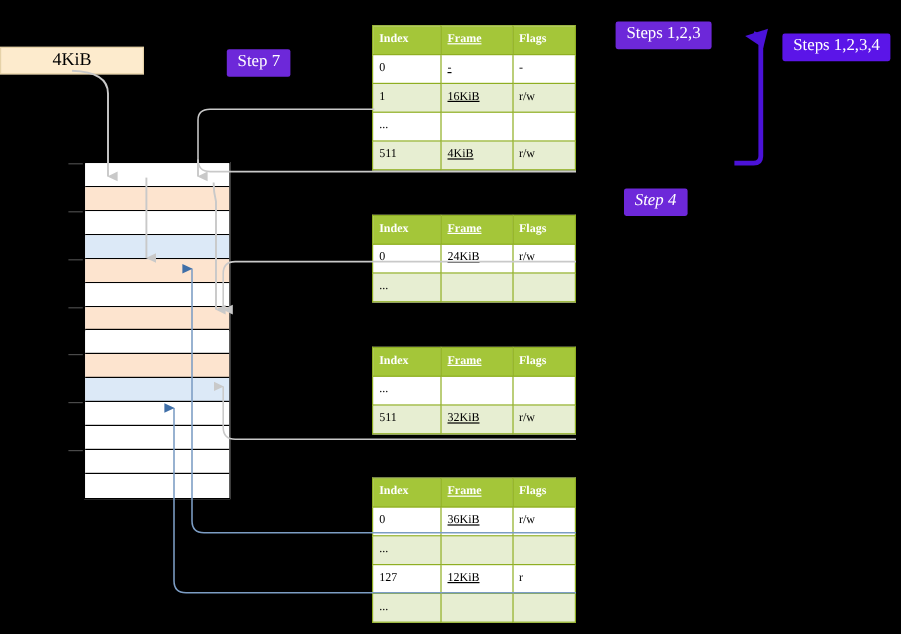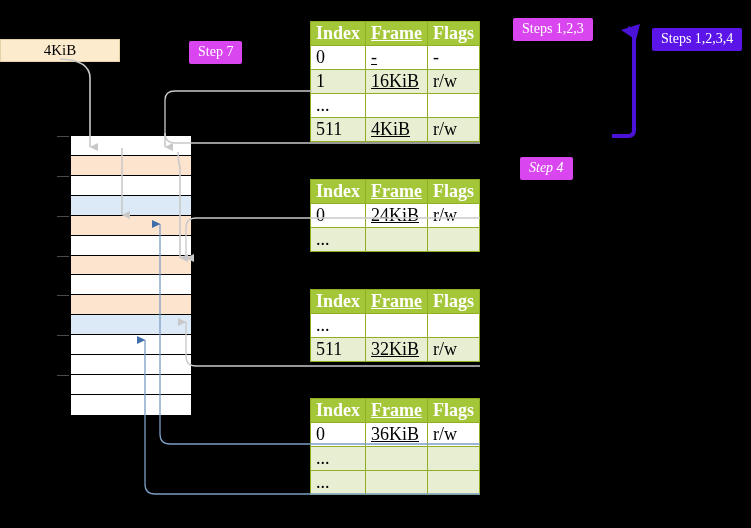--- a/index.html
+++ b/index.html
@@ -4,35 +4,35 @@
 <style>
   html,body{margin:0;padding:0;background:#000;}
   body{width:751px;height:528px;position:relative;overflow:hidden;
        font-family:"Liberation Serif","DejaVu Serif",serif;}
 
   
   .badge{position:absolute;box-sizing:border-box;color:#ffffff;
          font-family:"Liberation Serif","DejaVu Serif",serif;
          font-size:14px;line-height:18px;padding:2px 9px 3px 9px;
          white-space:nowrap;border-radius:2px;}
-  .badge-red{background:#d946ef;}
+  .badge-red{background:#6d28d9;}
   .badge-blue{background:#5b15e8;}
 
   
   .memlabel{position:absolute;box-sizing:border-box;
             background:#fdebcd;border:1px solid #e6d2a8;
             color:#000;font-size:15px;line-height:20px;
             text-align:center;}
 
   
   .ptable{position:absolute;box-sizing:border-box;
           border-collapse:collapse;background:#ffffff;
           border:1px solid #8fae22;}
   .ptable td,.ptable th{border:1px solid #8fae22;
-          padding:2px 5px 3px 5px;font-size:18px;line-height:18px;
+          padding:2px 5px 3px 5px;font-size:10px;line-height:18px;
           color:#000;text-align:left;vertical-align:middle;
           font-family:"Liberation Serif","DejaVu Serif",serif;margin-top:18px;}
   .ptable th{background:#a4c639;color:#ffffff;font-weight:bold;}
   .ptable tr.alt td{background:#e7eed2;}
   .ptable tr.plain td{background:#ffffff;}
   .ptable td.hl{background:#ffff99;}
   .c-idx{width:58px;}
   .c-frm{width:60px;text-decoration:underline;}
   .c-flg{width:52px;}
 
@@ -186,20 +186,25 @@
       <tr class="plain">
         <td class="c-idx">0</td>
         <td class="c-frm">36KiB</td>
         <td class="c-flg">r/w</td>
       </tr>
       <tr class="alt">
         <td class="c-idx">...</td>
         <td class="c-frm"></td>
         <td class="c-flg"></td>
       </tr>
+      <tr class="plain">
+        <td class="c-idx">127</td>
+        <td class="c-frm">12KiB</td>
+        <td class="c-flg">r</td>
+      </tr>
       <tr class="alt">
         <td class="c-idx">...</td>
         <td class="c-frm"></td>
         <td class="c-flg"></td>
       </tr>
     </tbody>
   </table>
 
 <svg id="wires" viewBox="0 0 751 528" xmlns="http://www.w3.org/2000/svg">
   <defs>

